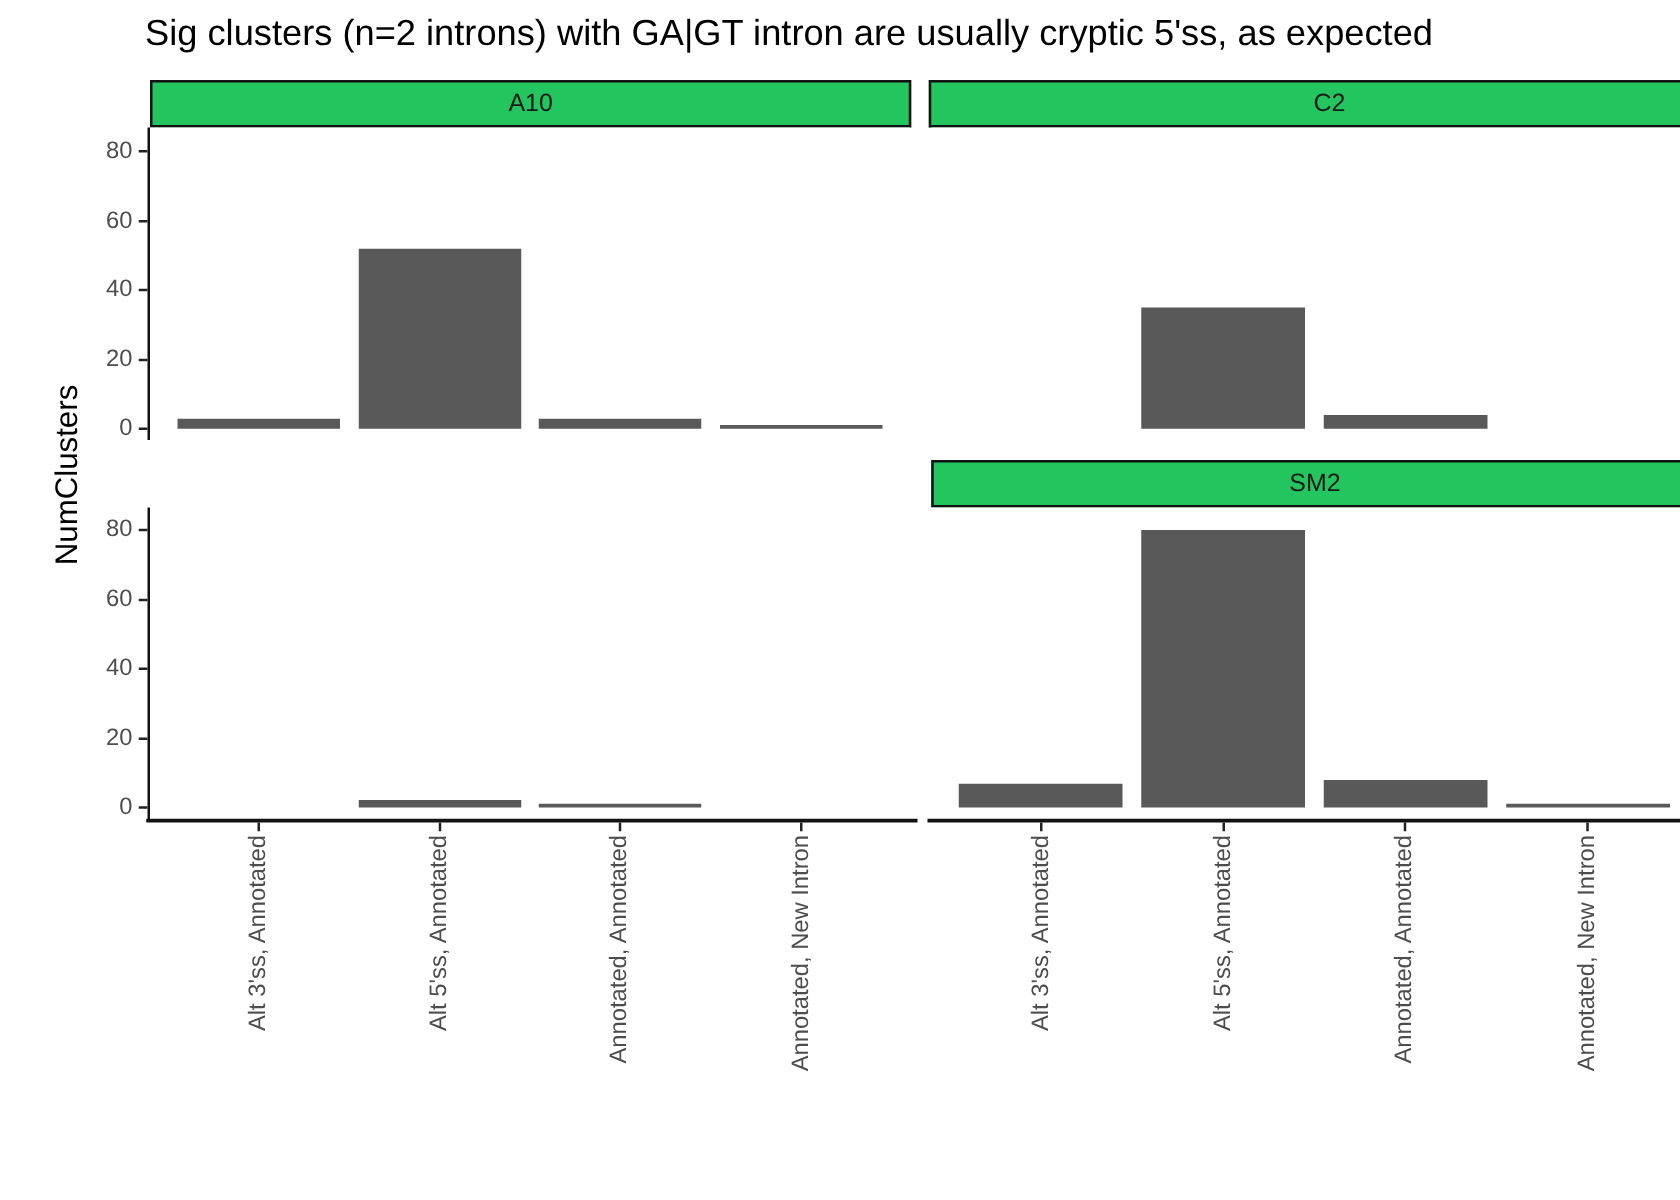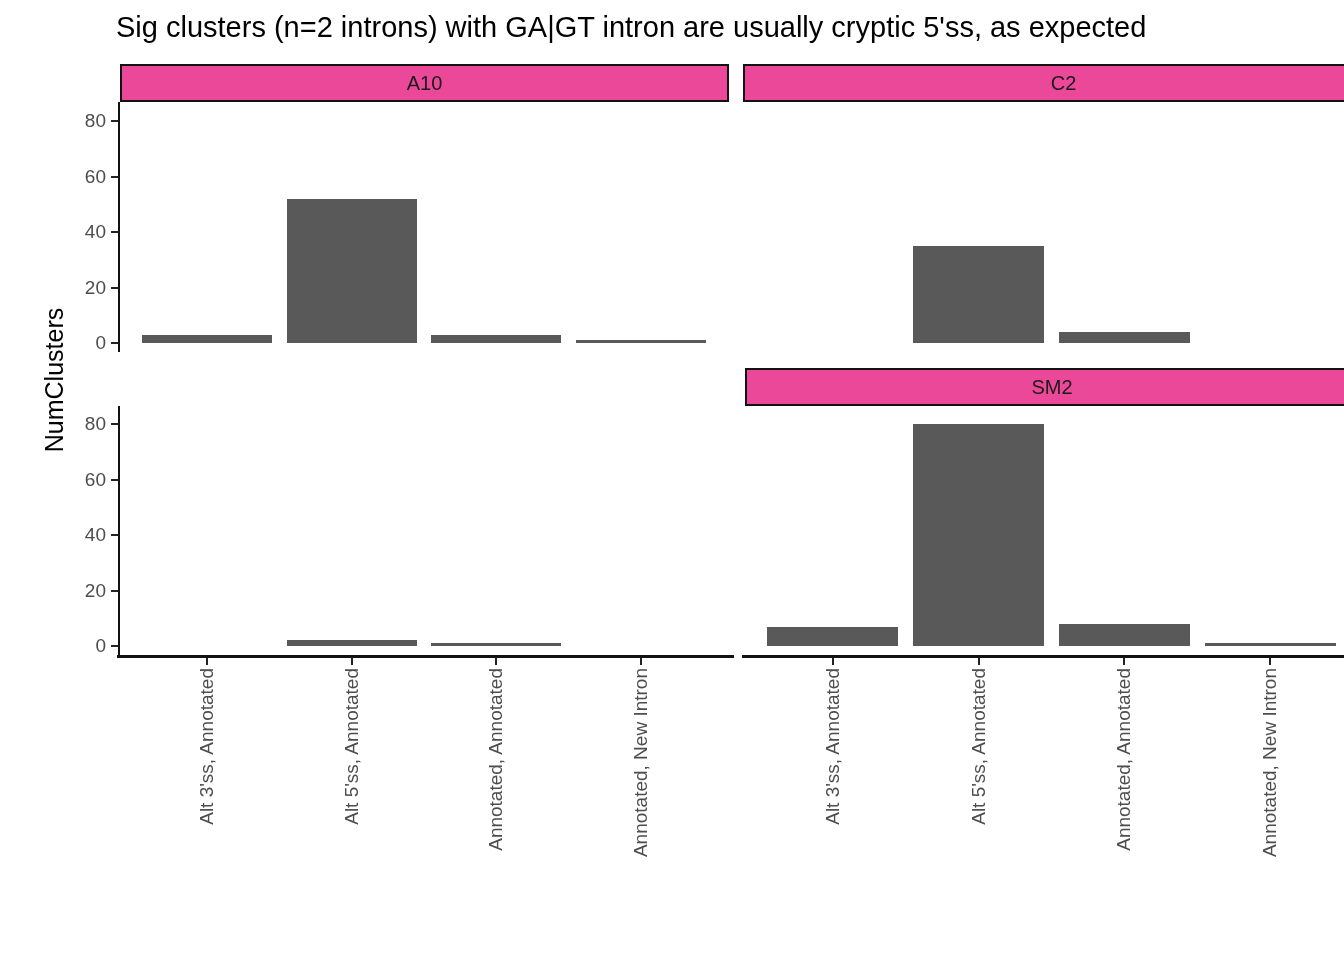--- a/index.html
+++ b/index.html
@@ -10,21 +10,21 @@
     overflow:hidden;
     font-family:"Liberation Sans", sans-serif;
     margin-left:28px;
   }
   .plot-title{
     position:absolute;left:88px;top:11px;
     font-size:29px;color:#000000;white-space:nowrap;
   }
   .strip{
     position:absolute;height:38px;
-    background:#ec4899;border:2.5px solid #121212;
+    background:#22c55e;border:2.5px solid #121212;
     box-sizing:border-box;
     display:flex;align-items:center;justify-content:center;
     font-size:20px;color:#1a1a1a;
   }
   .strip-a10{left:92px;top:64px;width:609px;}
   .strip-c2{left:715px;top:64px;width:614px;padding-left:27px;}
   .strip-cuome{left:92px;top:368px;width:609px;}
   .strip-sm2{left:717px;top:368px;width:614px;}
   .panel{position:absolute;background:#ffffff;}
   .panel-a10{left:92px;top:102px;width:608px;height:250px;}

